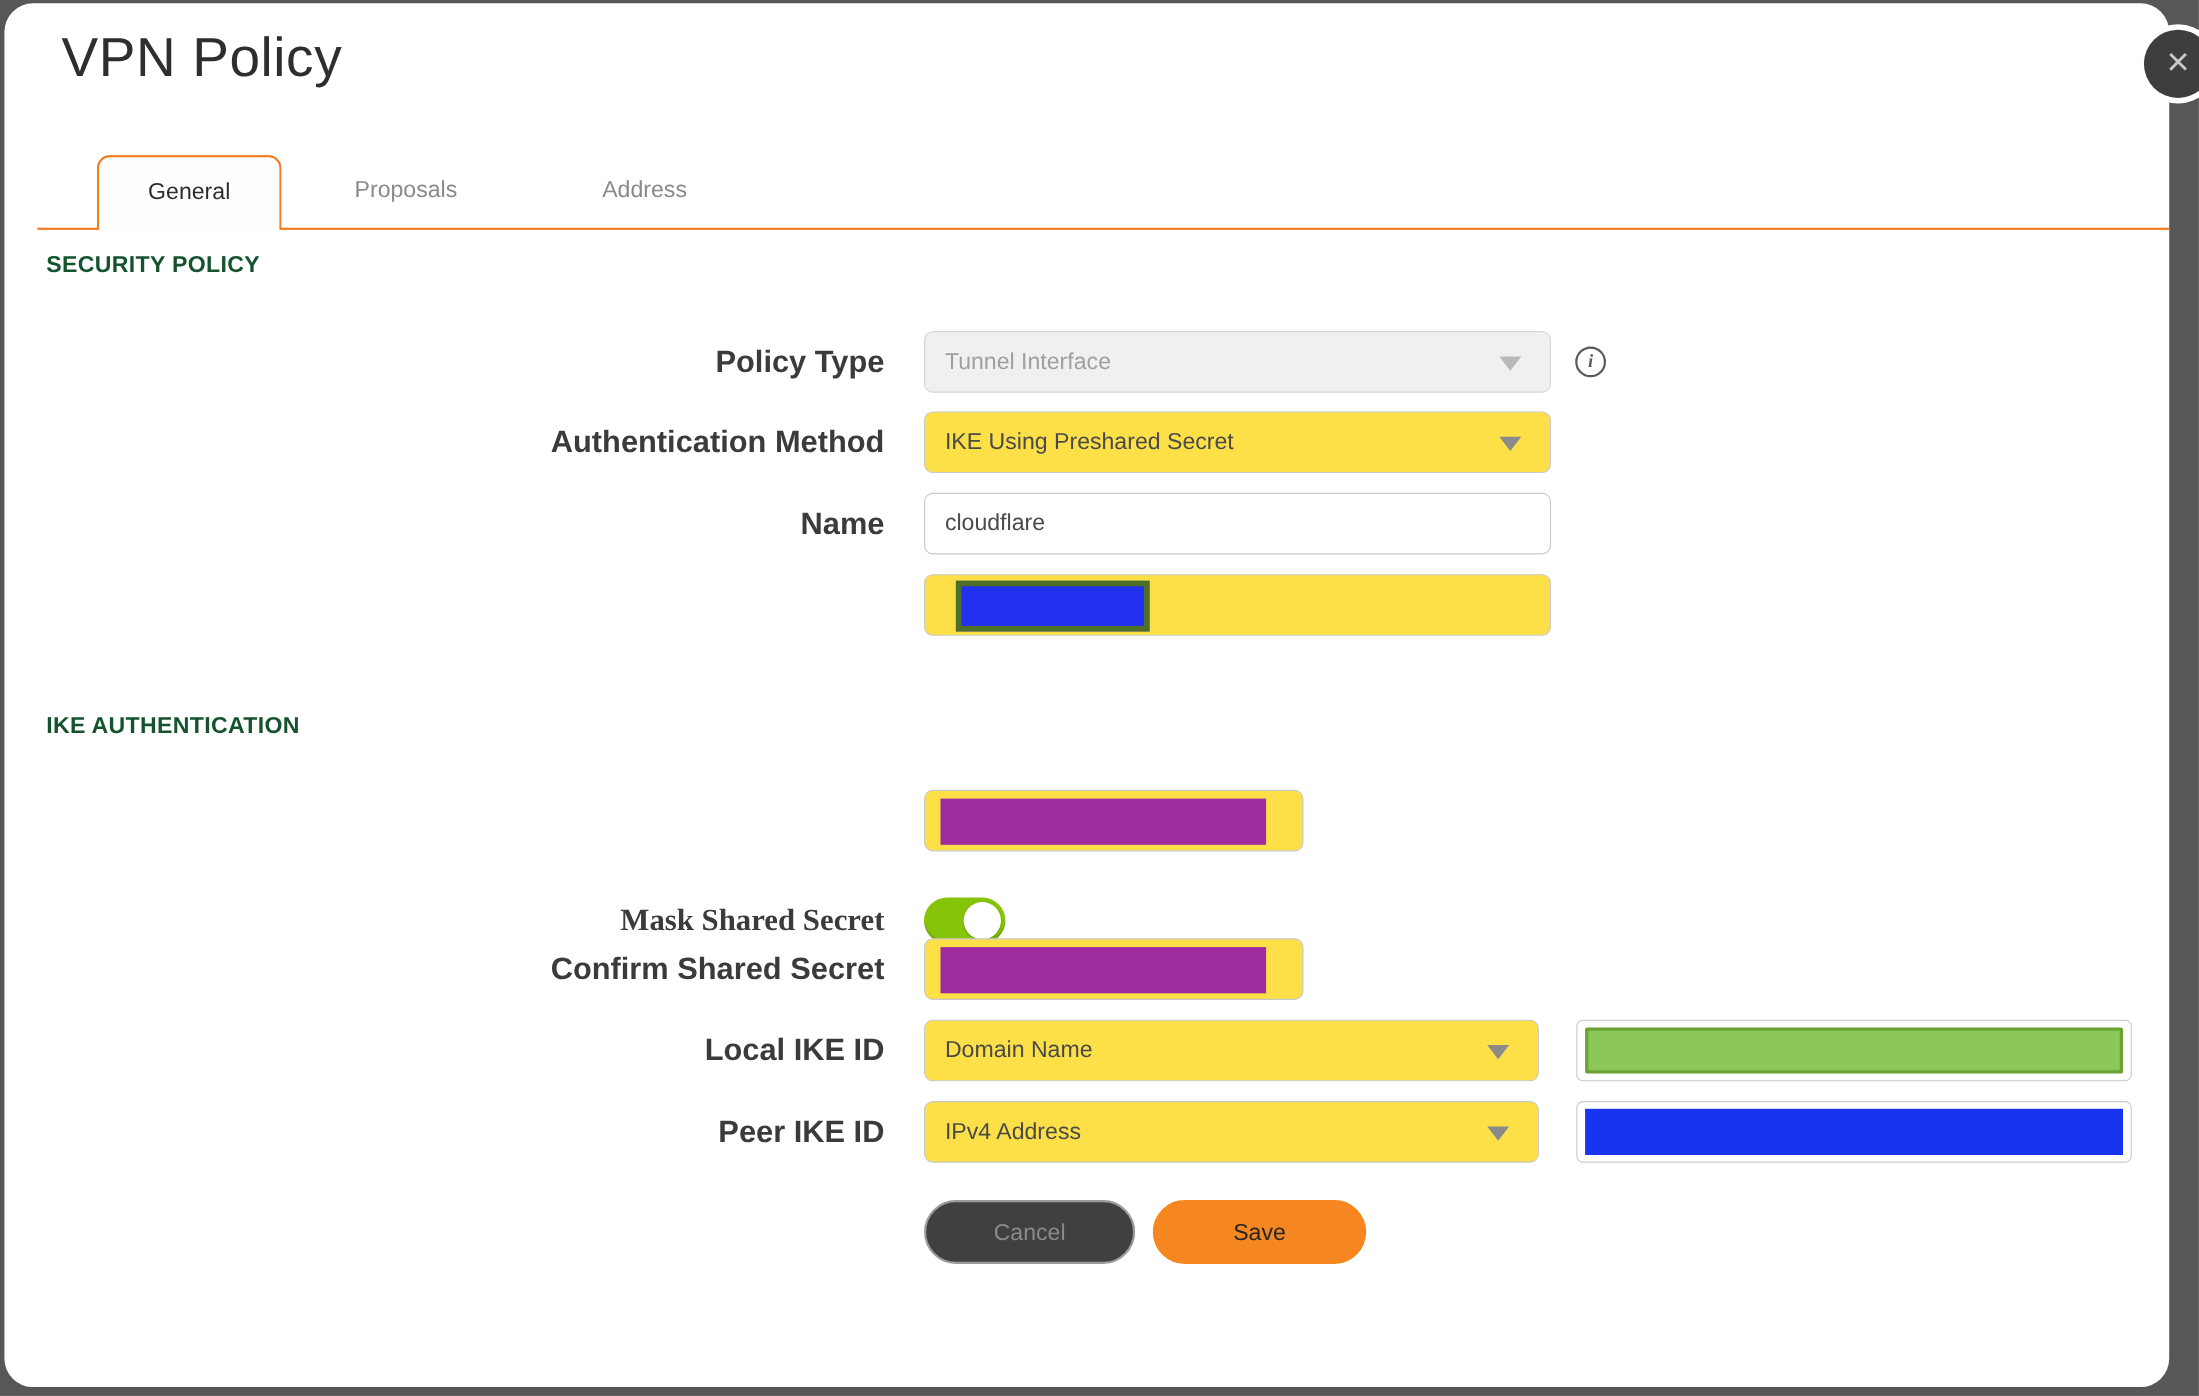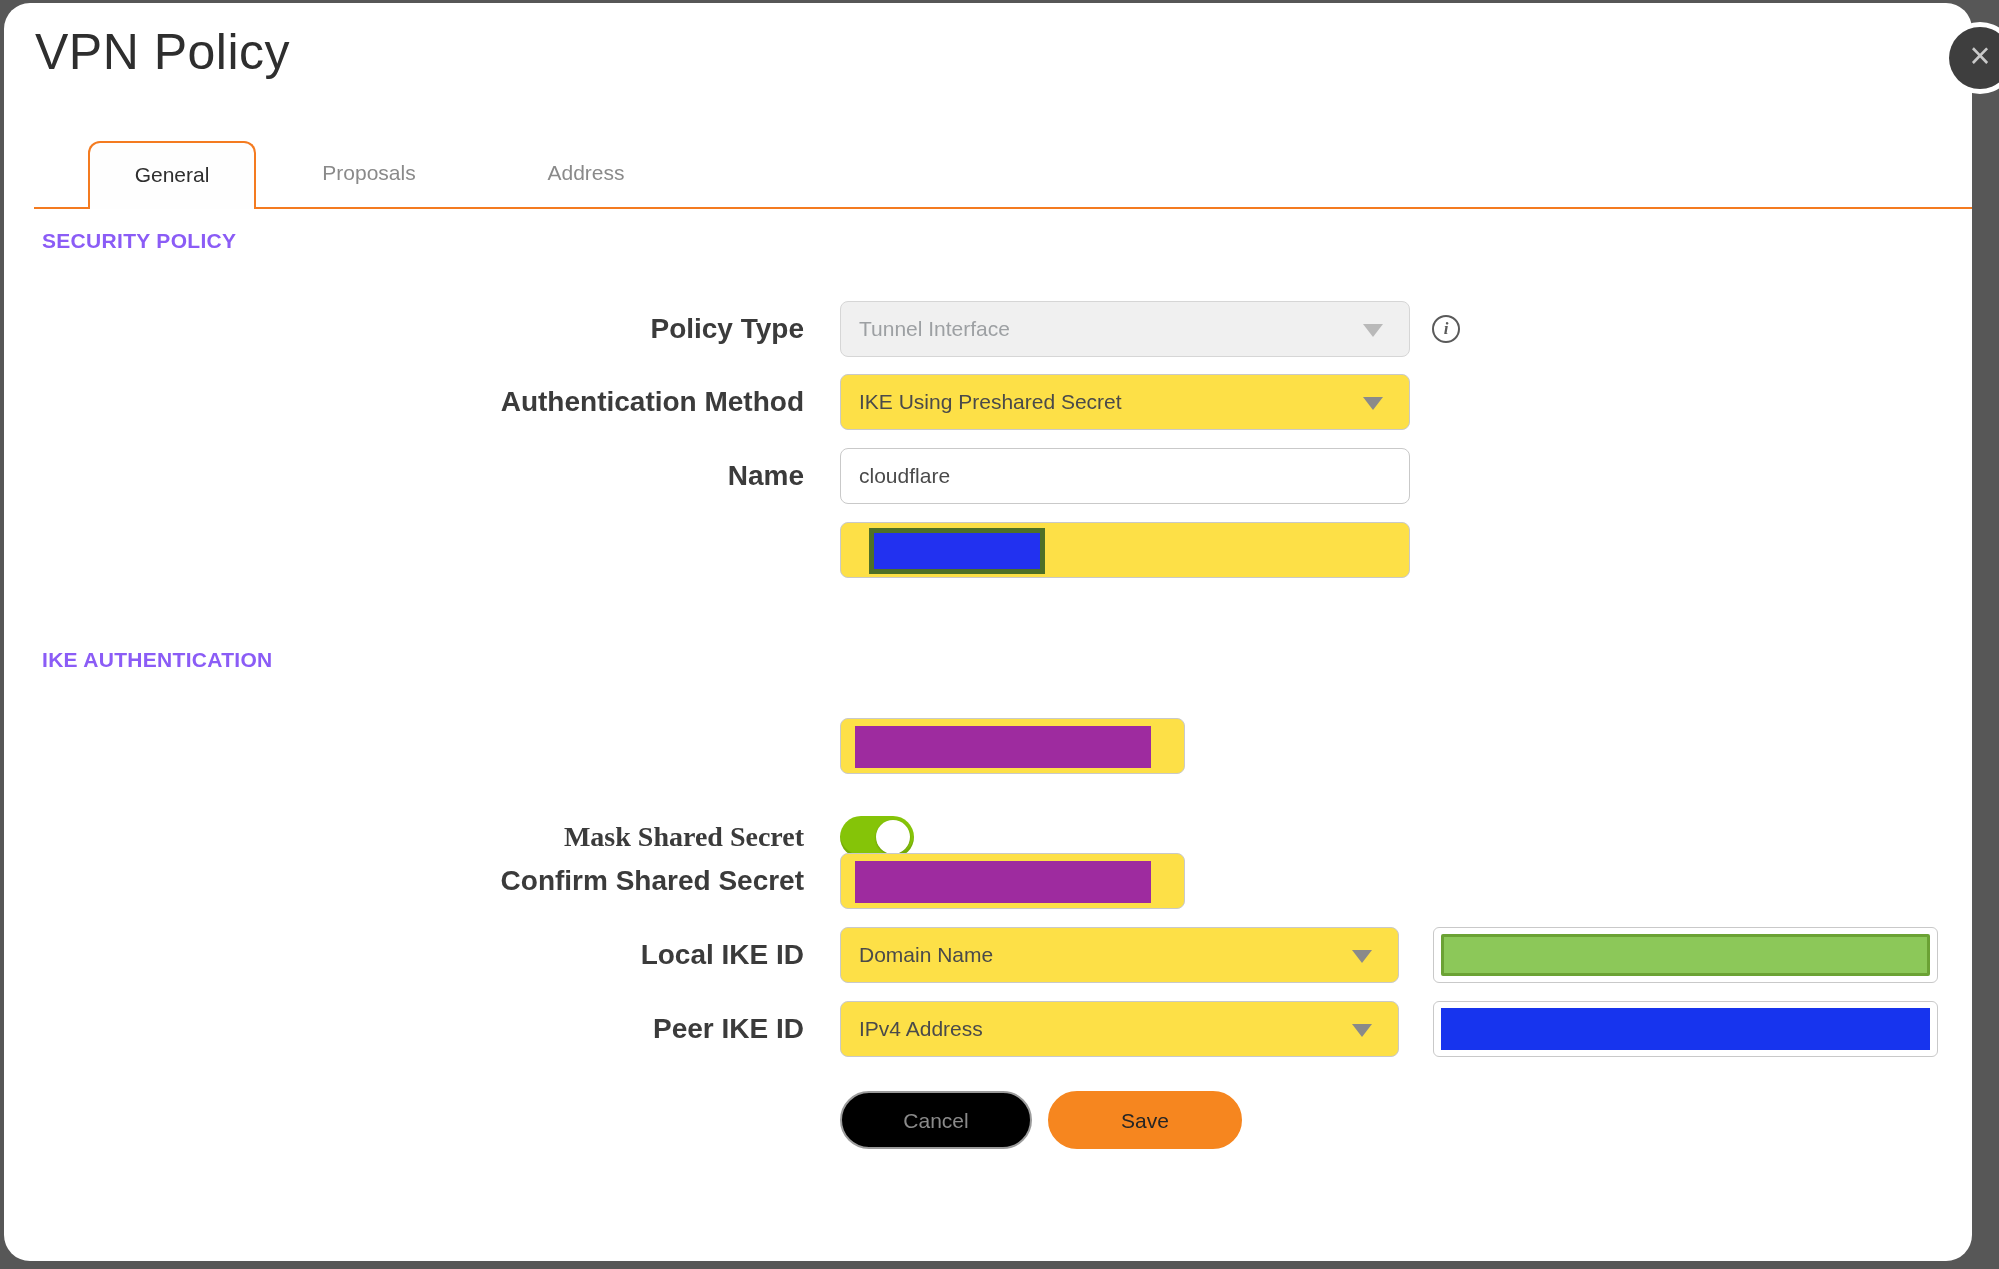--- a/index.html
+++ b/index.html
@@ -8,21 +8,21 @@
     font-family:"Liberation Sans","DejaVu Sans",sans-serif;
     background:#575757;
     position:relative;
     overflow:hidden;
   }
   .modal {
     position:absolute; left:4px; top:3px; right:27px; bottom:8px;
     background:#ffffff; border-radius:26px;
   }
   .page-title {
-    position:absolute; left:31px; top:20px;
+    position:absolute; left:52px; top:20px;
     font-size:50px; font-weight:500; color:#2e2e2e; letter-spacing:0.5px;
   }
   .close-btn {
     position:absolute; left:1949px; top:27px; width:62px; height:62px;
     background:#3e3e3e; border-radius:50%; box-shadow:0 0 0 5px #ffffff;
     color:#c9c9c9; font-size:36px; font-weight:300; line-height:58px; text-align:center;
     cursor:pointer; z-index:20;
   }
   
   .tab-underline {
@@ -39,21 +39,21 @@
   .tab-inactive {
     position:absolute; top:138px; width:180px; height:66px;
     font-size:21px; color:#8a8a8a; text-align:center; line-height:64px;
     cursor:pointer; z-index:2;
   }
   .tab-proposals { left:275px; }
   .tab-advanced  { left:492px; }
   
   .section-heading {
     position:absolute; left:38px;
-    font-size:21px; font-weight:700; color:#8b5cf6; letter-spacing:0.3px;
+    font-size:21px; font-weight:700; color:#14532d; letter-spacing:0.3px;
   }
   .h-security { top:226px; }
   .h-ike      { top:645px; }
   
   .row { position:absolute; left:0; right:0; height:56px; }
   .r-policy   { top:298px; }
   .r-auth     { top:371px; }
   .r-name     { top:445px; }
   .r-gateway  { top:519px; }
   .r-shared   { top:715px; }
@@ -130,21 +130,21 @@
     color:#5a5a5a; font-size:17px; line-height:24px; text-align:center;
     font-family:"Liberation Serif","DejaVu Serif",serif; font-style:italic; font-weight:700;
     cursor:pointer;
   }
   
   .btn {
     position:absolute; top:0; height:58px; border-radius:29px;
     font-size:21px; text-align:center; line-height:56px; cursor:pointer;
   }
   .btn-cancel {
-    left:836px; width:192px; background:#000000;
+    left:836px; width:192px; background:#404040;
     border:2px solid #9b9b9b; color:#8a8a8a;
   }
   .btn-save {
     left:1044px; width:194px; background:#f6861f;
     border:2px solid #f6861f; color:#252525; font-weight:500;
   }
 </style>
 </head>
 <body>
 

